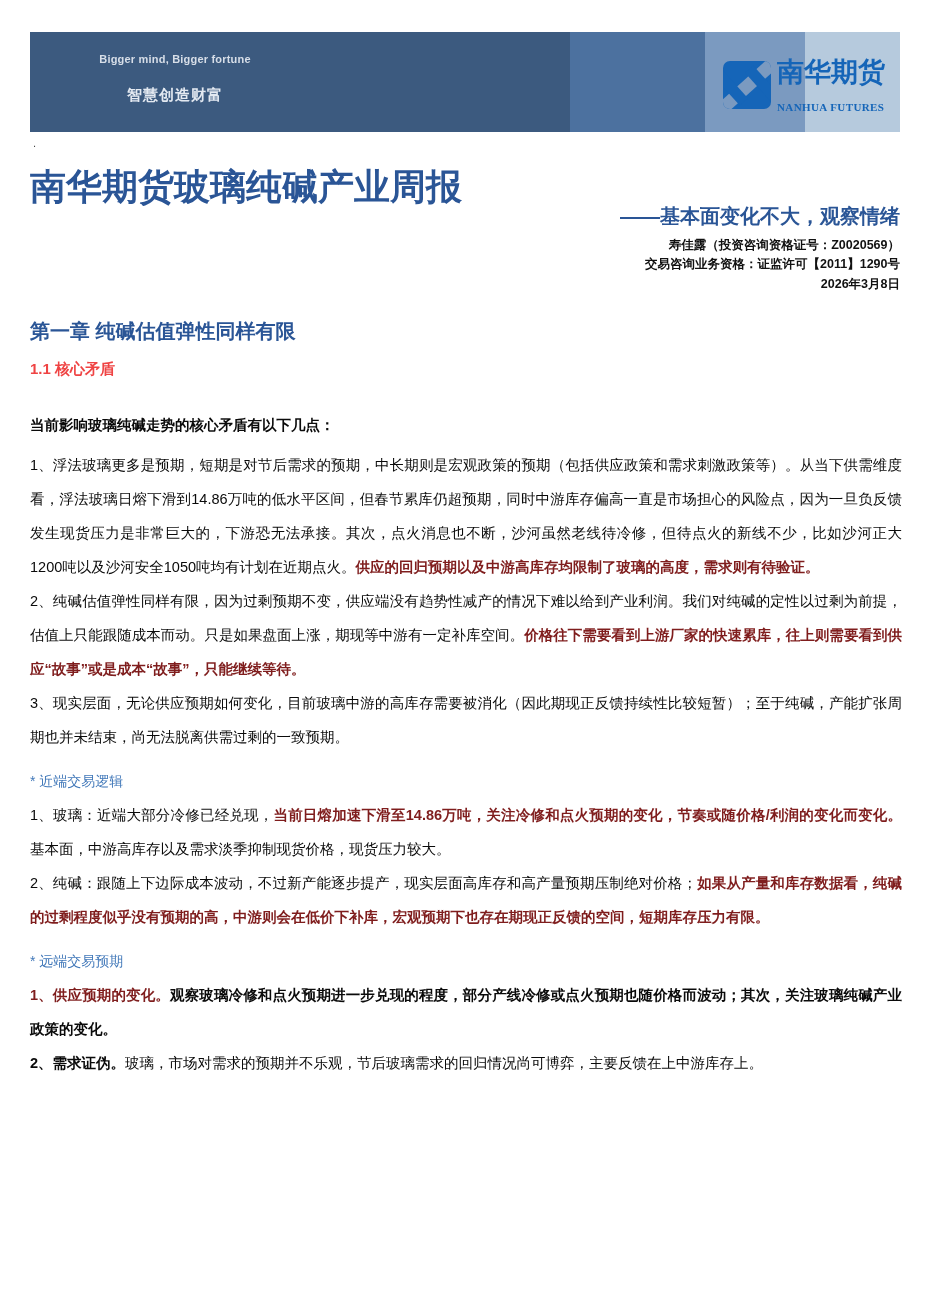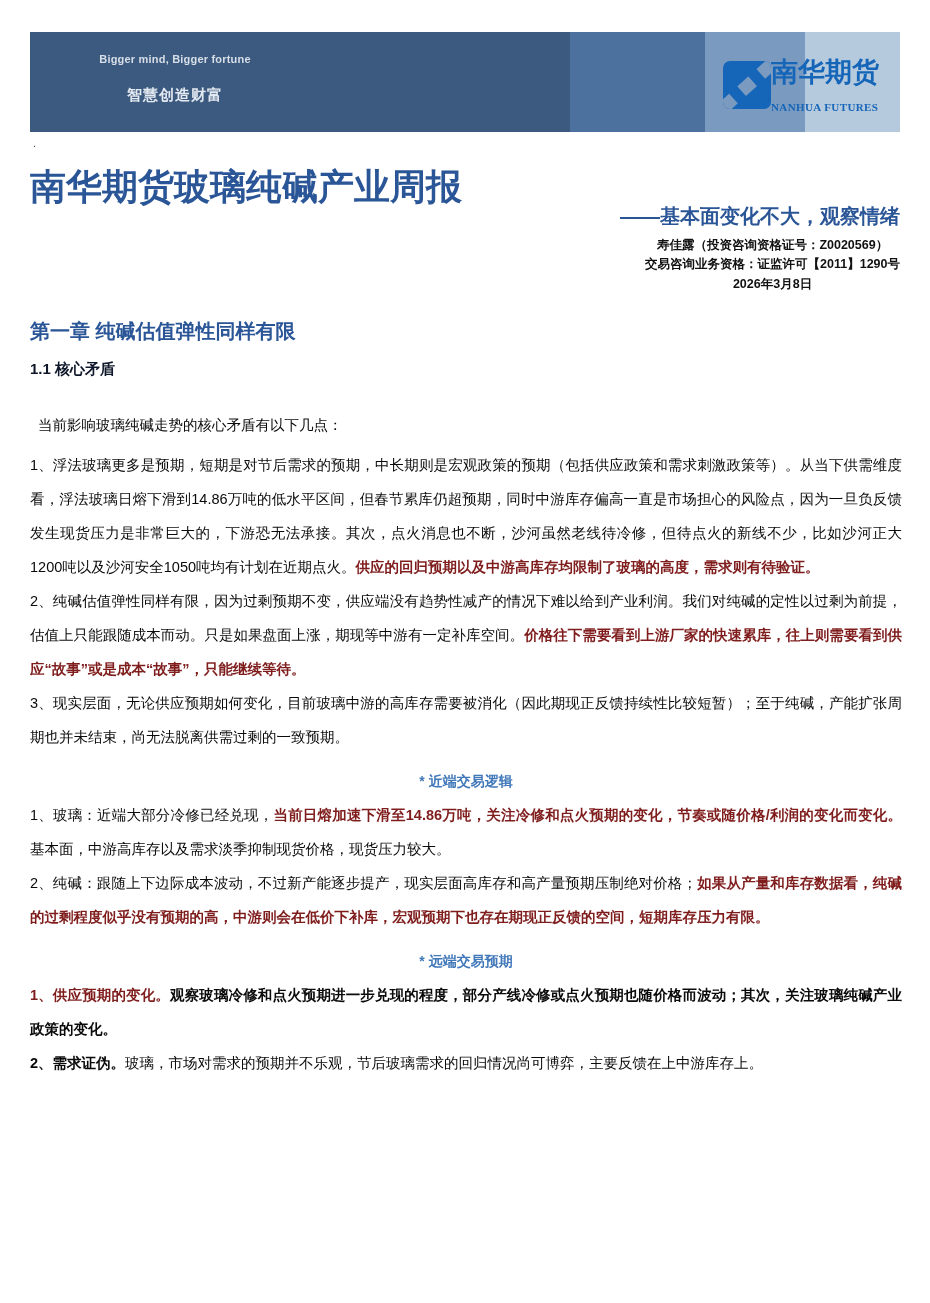--- a/index.html
+++ b/index.html
@@ -70,20 +70,21 @@
     color: #e3e9f1;
   }
 
   
   .logo-wrap {
     position: absolute;
     left: 723px;
     top: 57px;
     display: flex;
     align-items: center;
+    gap: 6px;
   }
   .logo-mark {
     width: 48px;
     height: 48px;
     border-radius: 7px;
     background: #1565b8;
     position: relative;
     overflow: hidden;
     flex: none;
   }
@@ -158,21 +159,21 @@
     top: 203px;
     font-size: 20px;
     font-weight: bold;
     color: #2a5596;
     white-space: nowrap;
   }
   .meta-block {
     position: absolute;
     right: 30px;
     top: 236px;
-    text-align: center;
+    text-align: right;
     font-size: 12.5px;
     font-weight: bold;
     color: #111;
     line-height: 1.55;
   }
   .meta-block div { white-space: nowrap; }
 
   
   .chapter-heading {
     position: absolute;
@@ -182,56 +183,54 @@
     font-weight: bold;
     color: #2a5596;
     white-space: nowrap;
   }
   .section-heading {
     position: absolute;
     left: 30px;
     top: 360px;
     font-size: 15px;
     font-weight: bold;
-    color: #0f172a;
+    color: #ef4444;
     white-space: nowrap;
   }
 
   
   .body-area {
     position: absolute;
     left: 30px;
     top: 408px;
     width: 872px;
   }
   p.para {
     margin: 0 0 0 0;
     font-size: 14.5px;
     line-height: 34px;
     color: #0a0a0a;
     text-align: justify;
     text-justify: inter-ideograph;
   }
   p.lead {
-    font-weight: normal;
+    font-weight: bold;
     margin-bottom: 6px;
-    margin-left: 8px;
   }
   .red {
     color: #7f1d1d;
     font-weight: bold;
   }
   .bold { font-weight: bold; }
   .blue-sub {
     color: #4178b9;
-    font-weight: bold;
+    font-weight: normal;
     font-size: 14px;
     line-height: 34px;
     margin: 10px 0 0 0;
-    text-align: center;
   }
 </style>
 </head>
 <body>
 
 <div class="banner">
   <div class="banner-dark"></div>
   <div class="banner-mid"></div>
   <div class="banner-light"></div>
   <div class="banner-lightest"></div>

